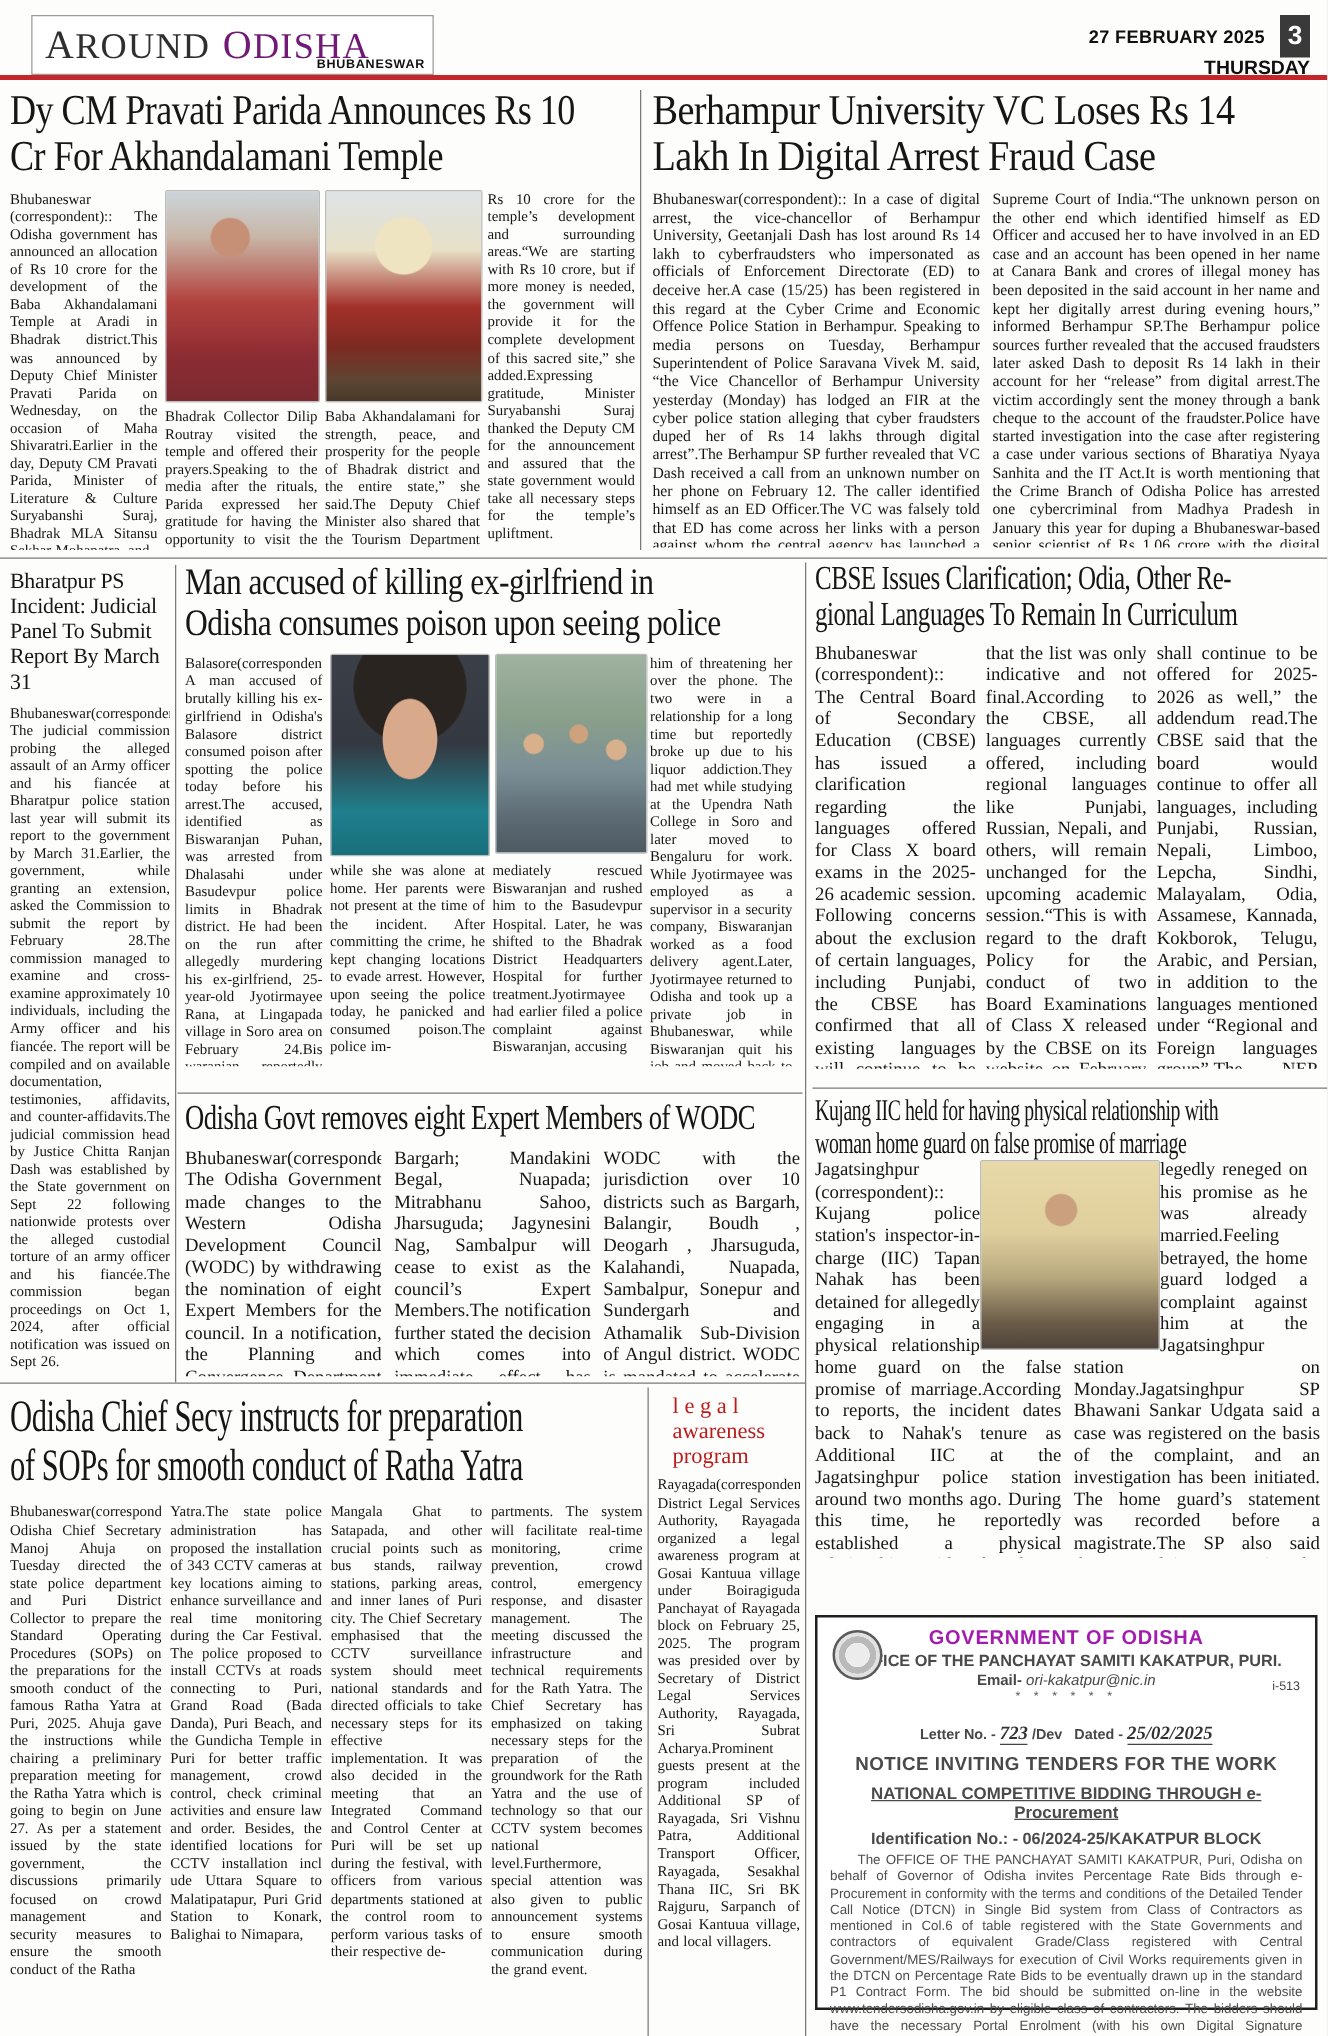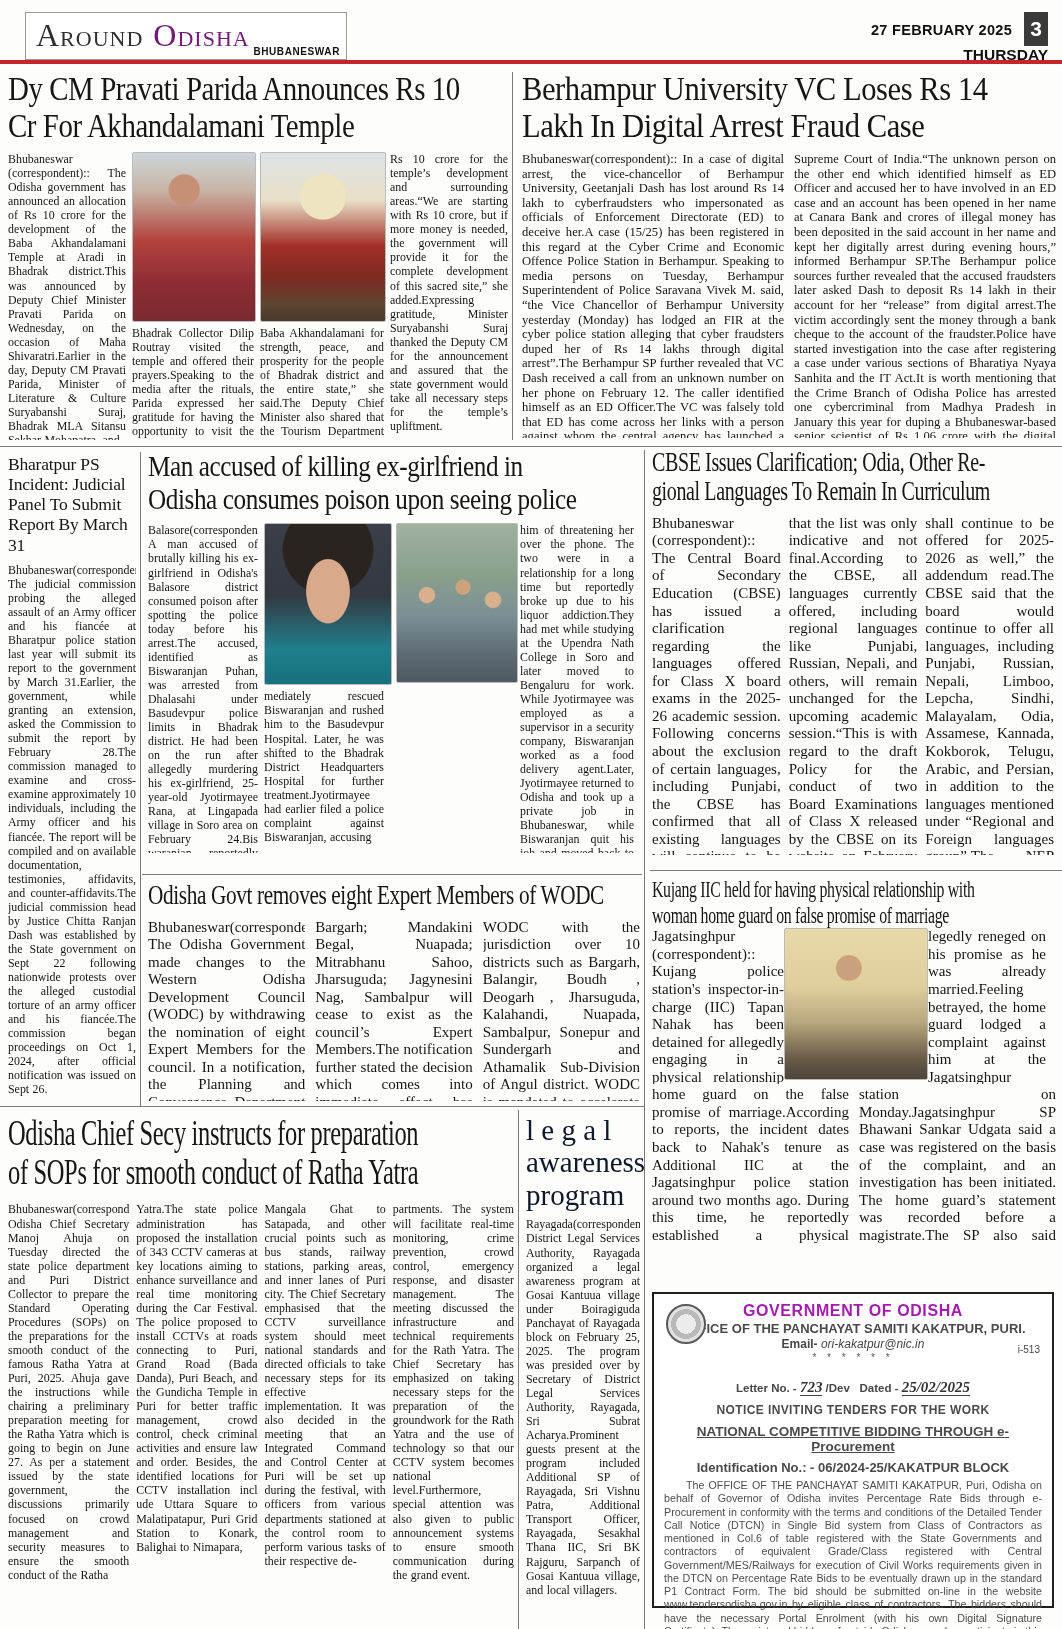--- a/index.html
+++ b/index.html
@@ -1,20 +1,20 @@
 <!DOCTYPE html>
 <html><head>
 <meta charset="utf-8">
 <style>
   html,body{margin:0;padding:0;background:#e8e8e8;}
   .page{position:relative;width:1062px;height:1629px;background:#fdfdfb;margin:0 auto;overflow:hidden;font-family:"Liberation Serif",serif;color:#151515;}
   
   .mast-box{position:absolute;left:25px;top:12px;width:320px;height:46px;border:1px solid #9a9a9a;background:#fff;}
   .brand{position:absolute;left:10px;top:4px;white-space:nowrap;}
-  .brand-word{display:inline-block;text-transform:uppercase;font-size:22px;letter-spacing:1px;}
+  .brand-word{display:inline-block;text-transform:uppercase;font-size:29px;letter-spacing:1px;}
   .brand-word::first-letter{font-size:32px;}
   .bw1{color:#2f2f2f;}
   .bw2{color:#701a75;margin-left:6px;}
   .mast-city{position:absolute;right:6px;bottom:2px;font-family:"Liberation Sans",sans-serif;font-weight:bold;font-size:10px;letter-spacing:.6px;color:#111;}
   .date-line{position:absolute;right:50px;top:22px;font-family:"Liberation Sans",sans-serif;font-weight:bold;font-size:14.5px;letter-spacing:.3px;color:#101010;}
   .page-num{position:absolute;right:14px;top:12px;width:24px;height:34px;background:#3a3a3a;color:#fff;font-family:"Liberation Sans",sans-serif;font-weight:bold;font-size:21px;display:flex;align-items:center;justify-content:center;}
   .day-line{position:absolute;right:14px;top:46px;font-family:"Liberation Sans",sans-serif;font-weight:bold;font-size:15.5px;color:#101010;}
   .red-rule{position:absolute;left:0;top:60px;width:1062px;height:4px;background:#c5262c;}
   
   .vr{position:absolute;width:1px;background:#7a7a7a;}
@@ -22,21 +22,21 @@
   
   .hl{white-space:nowrap;transform-origin:0 50%;color:#161616;line-height:1.09;letter-spacing:-.5px;}
   .hl-a1{font-size:34px;transform:scaleX(.85);}
   .hl-a2{font-size:34px;transform:scaleX(.9);}
   .hl-a4{font-size:30px;transform:scaleX(.84);}
   .hl-a5{font-size:27px;transform:scaleX(.74);}
   .hl-a6{font-size:28px;transform:scaleX(.76);}
   .hl-a7{font-size:24px;transform:scaleX(.66);}
   .hl-a8{font-size:36px;transform:scaleX(.68);}
   .hl-small{font-size:17.5px;line-height:1.15;color:#161616;letter-spacing:-.2px;}
-  .hl-legal{font-size:29px;line-height:1.12;color:#0f172a;}
+  .hl-legal{font-size:18px;line-height:1.12;color:#b91c1c;margin-left:12px;}
   
   .art{position:absolute;}
   .col{overflow:hidden;text-align:justify;word-spacing:.5px;}
   .sz11{font-size:11.9px;line-height:1.18;}
   .sz12{font-size:15px;line-height:1.17;}
   .sz13{font-size:12.6px;line-height:1.16;}
   .flexrow{display:flex;}
   
   .photo{flex:none;border:1px solid #bbb;border-radius:2px;}
   .photo-parida{width:122px;height:168px;background:radial-gradient(circle at 42% 22%,#c69077 0 10%,rgba(0,0,0,0) 11%),linear-gradient(180deg,#ccd5da 0%,#c8b5a6 22%,#b2433e 52%,#8d2c33 78%,#7a2a30 100%);}
@@ -49,21 +49,21 @@
   .emblem{position:absolute;left:12px;top:10px;width:36px;height:36px;border-radius:50%;border:2px solid #5a5a5a;background:radial-gradient(circle at 50% 50%,#ececec 0 38%,#b9b9b9 39% 58%,#e2e2e2 59%);}
   .n-c{text-align:center;}
   .n-head1{font-weight:bold;font-size:16px;letter-spacing:.6px;color:#a21caf;}
   .n-head2{font-weight:bold;font-size:13px;color:#4a4a4a;margin-top:1px;}
   .n-email{font-size:12px;margin-top:1px;}
   .n-email .em{font-style:italic;}
   .n-code{position:absolute;right:12px;top:50px;font-size:10px;}
   .n-stars{font-size:10px;letter-spacing:4px;color:#5a5a5a;margin-top:1px;}
   .n-letter{font-size:11.5px;font-weight:bold;margin-top:16px;}
   .hand{font-family:"Liberation Serif",serif;font-style:italic;font-weight:bold;font-size:15px;border-bottom:1.5px solid #444;color:#333;}
-  .n-t1{font-weight:bold;font-size:12px;letter-spacing:.4px;margin-top:7px;color:#4a4a4a;}
+  .n-t1{font-weight:bold;font-size:15px;letter-spacing:.4px;margin-top:7px;color:#4a4a4a;}
   .n-t2{font-weight:bold;font-size:13.5px;text-decoration:underline;margin-top:7px;color:#4a4a4a;}
   .n-id{font-weight:bold;font-size:13px;margin-top:6px;color:#4a4a4a;}
   .n-body{font-size:10.7px;line-height:1.24;text-align:justify;margin-top:4px;text-indent:22px;color:#4d4d4d;}
 </style>
 </head>
 <body>
 
 <div class="page">
 
   <div class="mast-box">
@@ -124,20 +124,21 @@
     <div class="hl hl-a4">Man accused of killing ex-girlfriend in</div>
     <div class="hl hl-a4">Odisha consumes poison upon seeing police</div>
     <div class="flexrow" style="gap:6px;height:330px;margin-top:8px;">
       <div class="col sz11" style="width:110px;">Balasore(correspondent): A man accused of brutally killing his ex-girlfriend in Odisha's Balasore district consumed poison after spotting the police today before his arrest.The accused, identified as Biswaranjan Puhan, was arrested from Dhalasahi under Basudevpur police limits in Bhadrak district. He had been on the run after allegedly murdering his ex-girlfriend, 25-year-old Jyotirmayee Rana, at Lingapada village in Soro area on February 24.Bis waranjan reportedly slit Jyotirmayee’s throat</div>
       <div style="width:250px;flex:none;">
         <div class="flexrow" style="gap:4px;">
           <div class="photo photo-jyoti"></div>
           <div class="photo photo-crowd"></div>
         </div>
         <div class="flexrow" style="gap:6px;margin-top:4px;height:158px;">
+          <div class="col sz11" style="width:124px;">while she was alone at home. Her parents were not present at the time of the incident. After committing the crime, he kept changing locations to evade arrest. However, upon seeing the police today, he panicked and consumed poison.The police im-</div>
           <div class="col sz11" style="width:120px;">mediately rescued Biswaranjan and rushed him to the Basudevpur Hospital. Later, he was shifted to the Bhadrak District Headquarters Hospital for further treatment.Jyotirmayee had earlier filed a police complaint against Biswaranjan, accusing</div>
         </div>
       </div>
       <div class="col sz11" style="width:114px;">him of threatening her over the phone. The two were in a relationship for a long time but reportedly broke up due to his liquor addiction.They had met while studying at the Upendra Nath College in Soro and later moved to Bengaluru for work. While Jyotirmayee was employed as a supervisor in a security company, Biswaranjan worked as a food delivery agent.Later, Jyotirmayee returned to Odisha and took up a private job in Bhubaneswar, while Biswaranjan quit his job and moved back to his village.</div>
     </div>
   </div>
 
   <div class="art" style="left:652px;top:448px;width:402px;">
     <div class="hl hl-a5">CBSE Issues Clarification; Odia, Other Re-</div>
     <div class="hl hl-a5">gional Languages To Remain In Curriculum</div>

